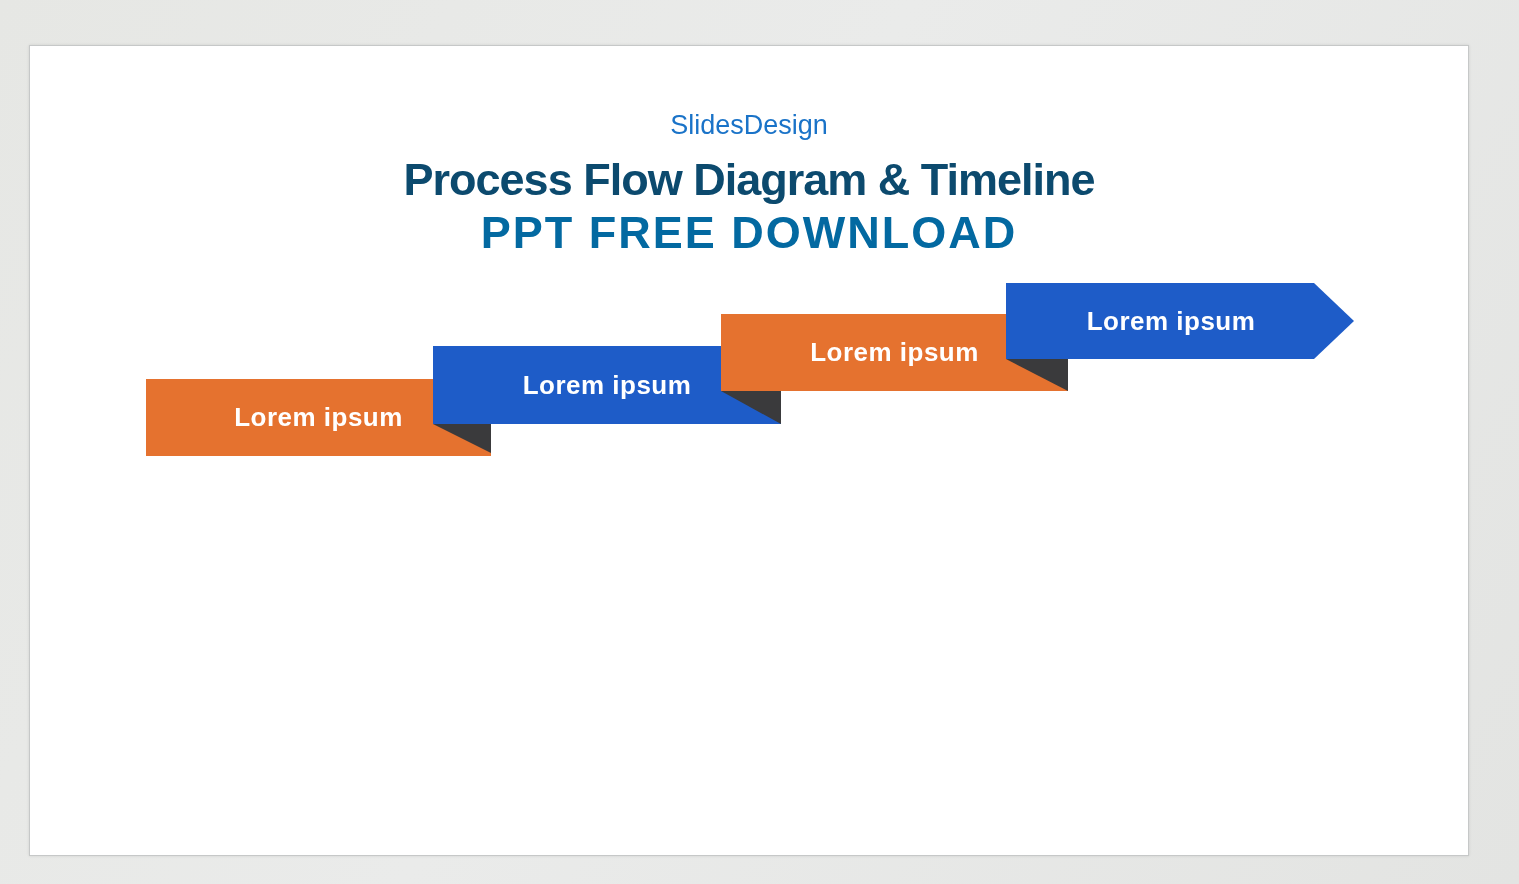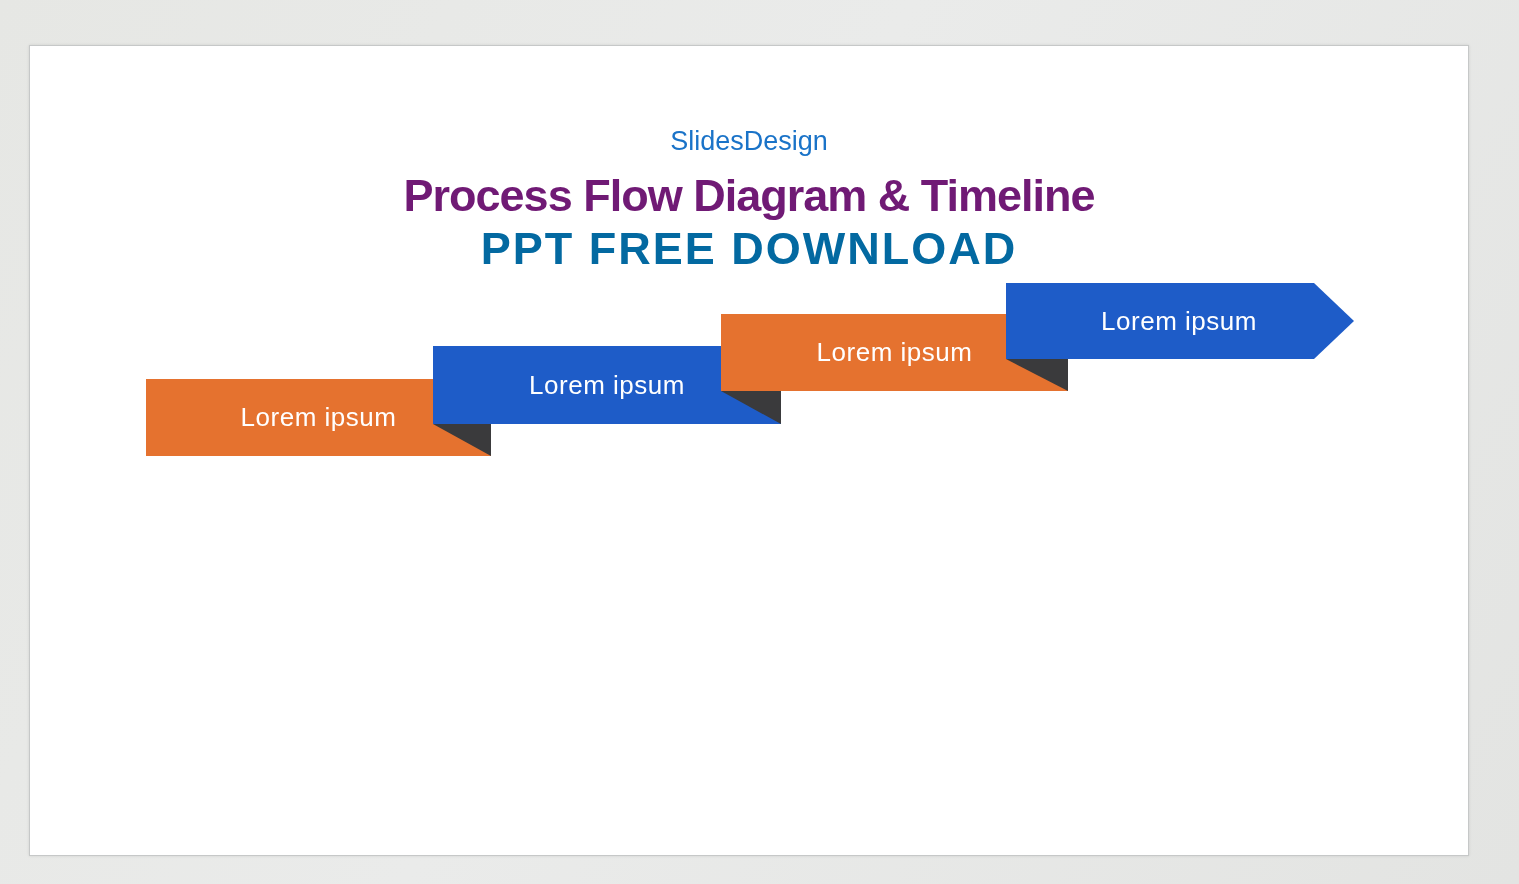--- a/index.html
+++ b/index.html
@@ -1,15 +1,15 @@
 <!DOCTYPE html>
 <html><head>
 <meta charset="utf-8">
 <style>
-  * { margin: 0; padding: 16px; box-sizing: border-box; }
+  * { margin: 0; padding: 0; box-sizing: border-box; }
   html, body {
     width: 1519px; height: 884px;
     overflow: hidden;
     font-family: "Liberation Sans", "DejaVu Sans", sans-serif;
   }
   body {
     background: linear-gradient(120deg, #e6e7e4 0%, #eaebea 45%, #e3e4e2 100%);
   }
   .slide {
     position: absolute;
@@ -20,32 +20,32 @@
     box-shadow: 0 0 3px rgba(0,0,0,0.10);
   }
   .header { position: absolute; left: 0; top: 0; width: 100%; text-align: center; }
   .brand {
     position: absolute; left: 0; top: 64px; width: 100%;
     font-size: 27px; font-weight: 500; color: #1a73c8;
     letter-spacing: 0px;
   }
   .title {
     position: absolute; left: 0; top: 108px; width: 100%;
-    font-size: 45px; font-weight: 700; color: #701a75;
+    font-size: 45px; font-weight: 700; color: #0c4a6e;
     letter-spacing: -1px;
   }
   .subtitle {
     position: absolute; left: 0; top: 161px; width: 100%;
     font-size: 45px; font-weight: 800; color: #0369a1;
     letter-spacing: 2px;
   }
   .banner {
     position: absolute;
     display: flex; align-items: center; justify-content: center;
-    color: #ffffff; font-size: 26px; font-weight: 400;
+    color: #ffffff; font-size: 26px; font-weight: 700;
     letter-spacing: 0.5px;
   }
   .banner[data-color="orange"] { background: #e5722f; }
   .banner[data-color="blue"]   { background: #1e5cc8; }
   .b1 { left: 116px; top: 333px; width: 345px; height: 77px; z-index: 1; }
   .b2 { left: 403px; top: 300px; width: 348px; height: 78px; z-index: 3; }
   .b3 { left: 691px; top: 268px; width: 347px; height: 77px; z-index: 5; }
   .b4 {
     left: 976px; top: 237px; width: 348px; height: 76px; z-index: 7;
     clip-path: polygon(0 0, calc(100% - 40px) 0, 100% 50%, calc(100% - 40px) 100%, 0 100%);

